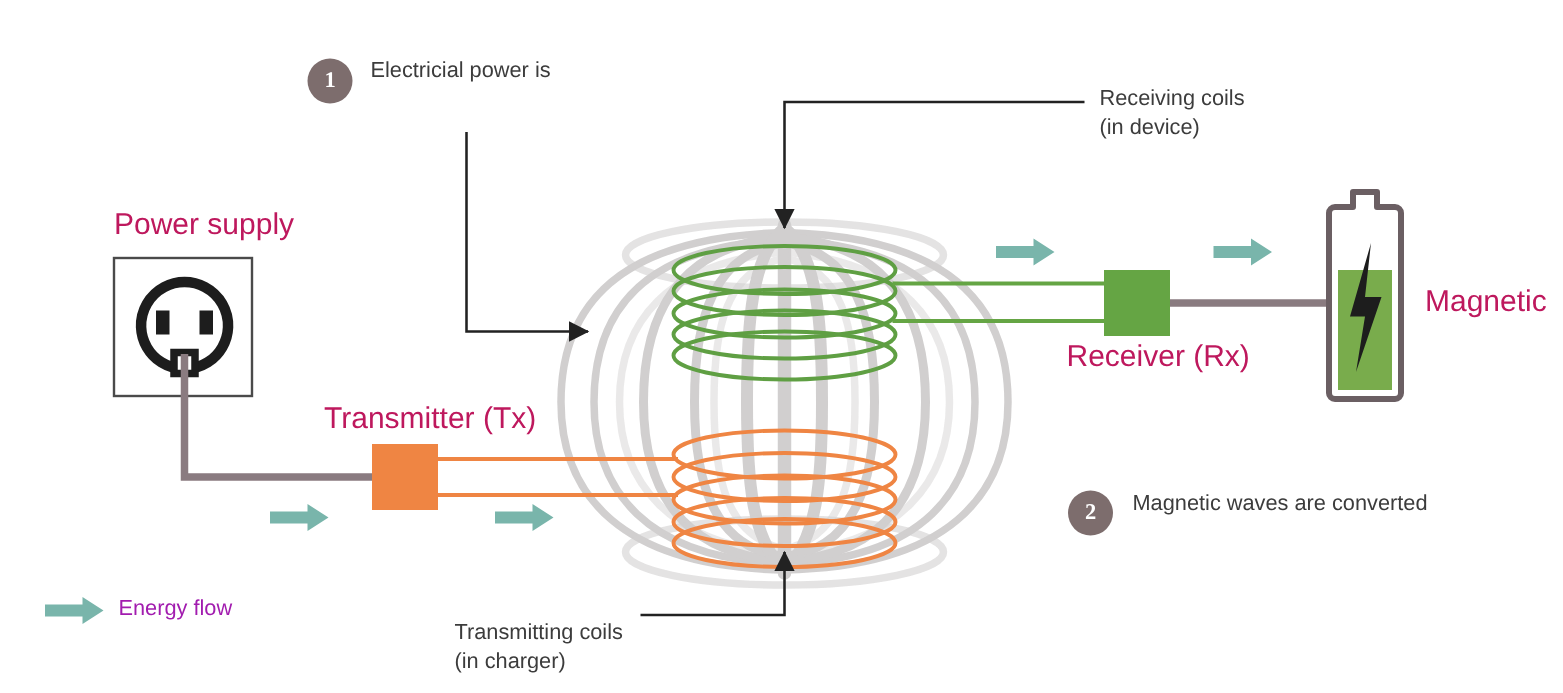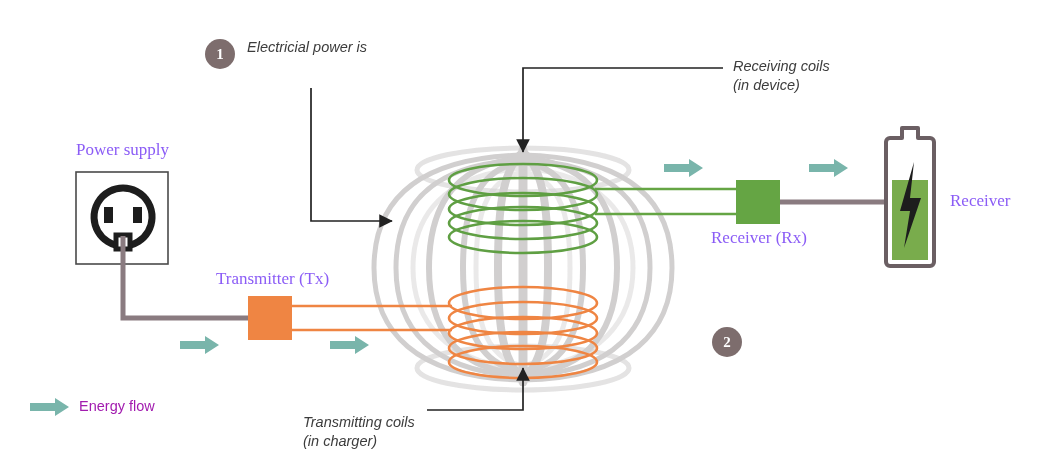--- a/index.html
+++ b/index.html
@@ -7,22 +7,22 @@
     width:1042px;height:462px;
     background:#ffffff;
     font-family:"Liberation Sans", sans-serif;
     color:#3b3b3b;
     overflow:hidden;
     position:relative;
   }
   #stage{position:absolute;left:0;top:0;width:1042px;height:462px;}
   svg#scene{position:absolute;left:0;top:0;width:1042px;height:462px;}
 
-  .lbl{position:absolute;font-size:17px;line-height:18px;color:#8b5cf6;white-space:pre;font-family:Liberation Serif, serif;}
-  .callout-text{position:absolute;font-size:14.5px;line-height:19px;color:#3c3c3c;font-style:italic;}
+  .lbl{position:absolute;font-size:20px;line-height:18px;color:#be185d;white-space:pre;}
+  .callout-text{position:absolute;font-size:14.5px;line-height:19px;color:#3c3c3c;}
   .callout-text b{font-weight:bold;color:#2f2f2f;}
   .badge{
     position:absolute;width:30px;height:30px;border-radius:50%;
     background:#7d6d6d;color:#ffffff;font-size:15px;font-weight:bold;
     display:flex;align-items:center;justify-content:center;
     font-family:"Liberation Serif", serif;
   }
   .legend-text{position:absolute;font-size:14.5px;color:#a21caf;}
 </style>
 </head>
@@ -145,36 +145,37 @@
       <path d="M427,410 L523,410 L523,368" marker-end="url(#ah)"></path>
     </g>
   </svg>
 
   <div class="lbl" style="left:76px;top:141px;">Power supply</div>
 
   <div class="lbl" style="left:216px;top:270px;">Transmitter (Tx)</div>
 
   <div class="lbl" style="left:711px;top:229px;">Receiver (Rx)</div>
 
-  <div class="lbl" style="left:950px;top:192px;">Receiver</div>
+  <div class="lbl" style="left:950px;top:192px;">Magnetic</div>
 
   <div class="callout-text" style="left:733px;top:57px;">
     <div>Receiving coils</div>
     <div>(in device)</div>
   </div>
 
   <div class="callout-text" style="left:303px;top:413px;">
     <div>Transmitting coils</div>
     <div>(in charger)</div>
   </div>
 
   <div class="badge" style="left:205px;top:39px;">1</div>
   <div class="callout-text" style="left:247px;top:38px;width:200px;">
     <div>Electricial power is</div>
   </div>
 
   <div class="badge" style="left:712px;top:327px;">2</div>
   <div class="callout-text" style="left:755px;top:327px;width:260px;">
+    <div>Magnetic waves are converted</div>
   </div>
 
   <div class="legend-text" style="left:79px;top:398px;">Energy flow</div>
 
 </div>
 
 </body></html>

